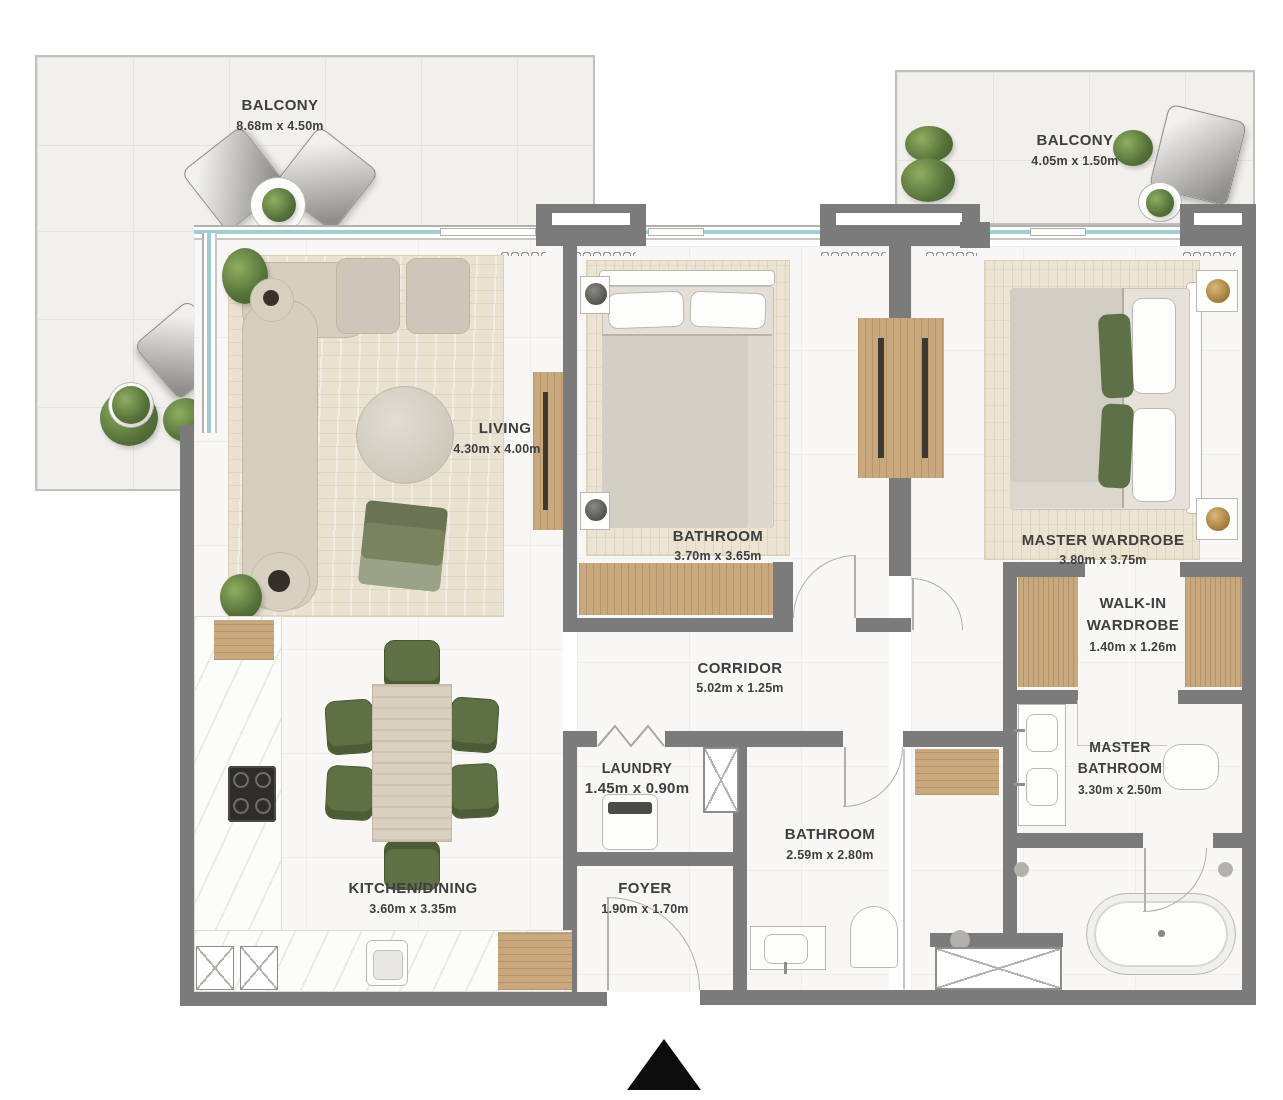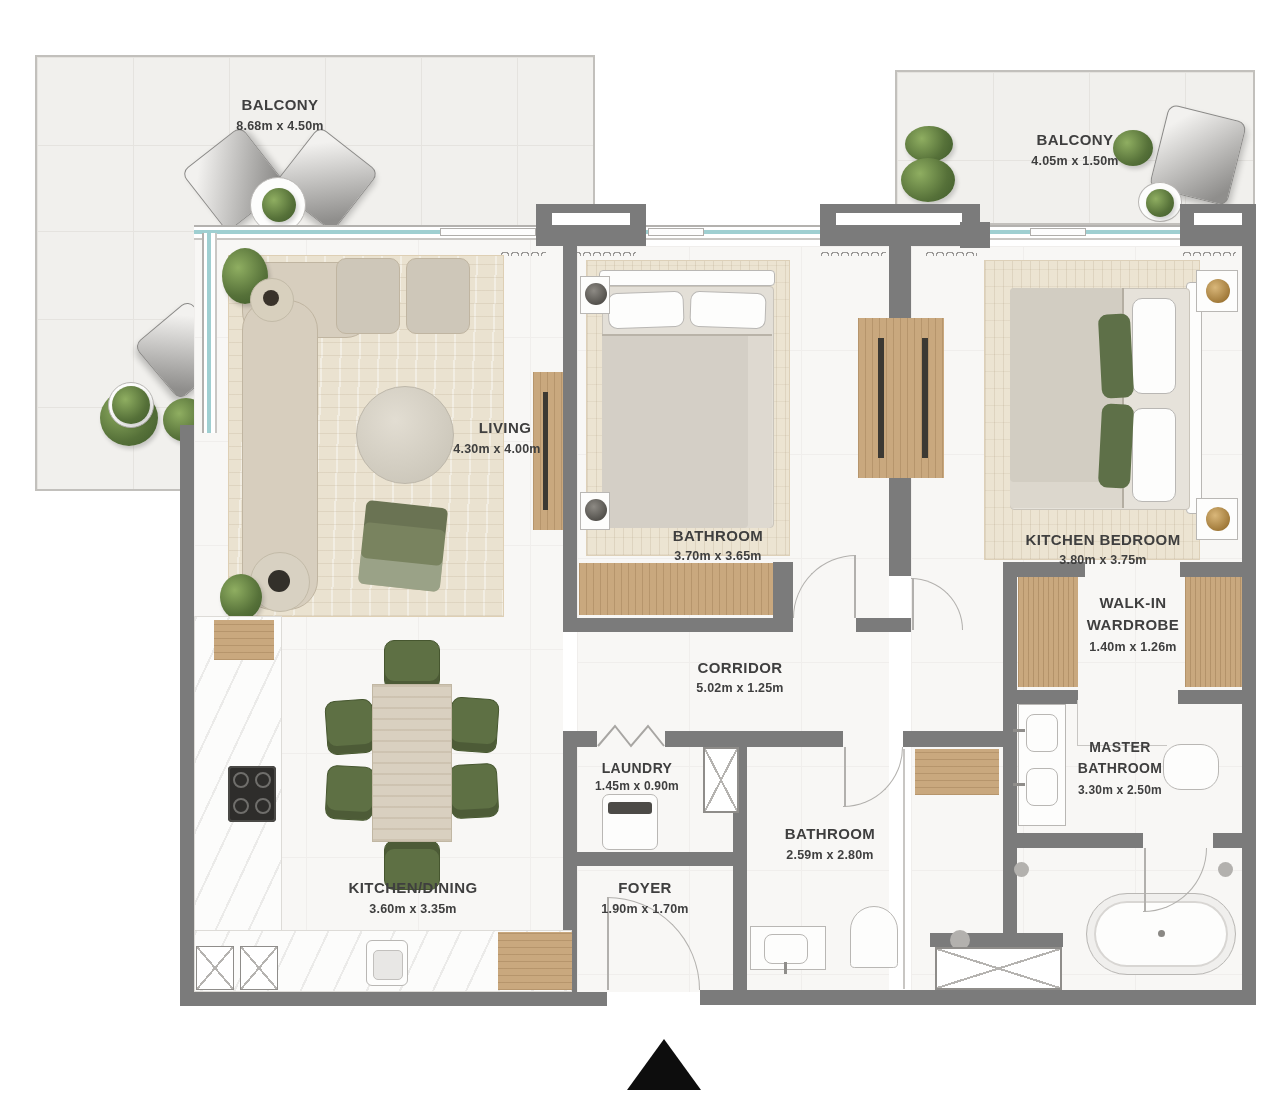--- a/index.html
+++ b/index.html
@@ -247,32 +247,32 @@
 
   <div class="lbl name" style="left:1075px;top:131px;">BALCONY</div>
   <div class="lbl dims" style="left:1075px;top:154px;">4.05m x 1.50m</div>
 
   <div class="lbl name" style="left:497px;top:419px;padding-left:16px;">LIVING</div>
   <div class="lbl dims" style="left:497px;top:442px;">4.30m x 4.00m</div>
 
   <div class="lbl name" style="left:718px;top:527px;">BATHROOM</div>
   <div class="lbl dims" style="left:718px;top:549px;">3.70m x 3.65m</div>
 
-  <div class="lbl name" style="left:1103px;top:531px;">KITCHEN BEDROOM</div>
+  <div class="lbl name" style="left:1103px;top:531px;">MASTER WARDROBE</div>
   <div class="lbl dims" style="left:1103px;top:553px;">3.80m x 3.75m</div>
 
   <div class="lbl name" style="left:1133px;top:594px;">WALK-IN</div>
   <div class="lbl name" style="left:1133px;top:616px;">WARDROBE</div>
   <div class="lbl dims" style="left:1133px;top:640px;">1.40m x 1.26m</div>
 
   <div class="lbl name" style="left:740px;top:659px;">CORRIDOR</div>
   <div class="lbl dims" style="left:740px;top:681px;">5.02m x 1.25m</div>
 
   <div class="lbl name" style="left:637px;top:760px;font-size:14px;">LAUNDRY</div>
-  <div class="lbl dims" style="left:637px;top:779px;font-size:12px;">1.45m x 0.90m</div>
+  <div class="lbl dims" style="left:637px;top:779px;font-size:15px;">1.45m x 0.90m</div>
 
   <div class="lbl name" style="left:830px;top:825px;">BATHROOM</div>
   <div class="lbl dims" style="left:830px;top:848px;">2.59m x 2.80m</div>
 
   <div class="lbl name" style="left:1120px;top:739px;font-size:14px;">MASTER</div>
   <div class="lbl name" style="left:1120px;top:760px;font-size:14px;">BATHROOM</div>
   <div class="lbl dims" style="left:1120px;top:783px;font-size:12px;">3.30m x 2.50m</div>
 
   <div class="lbl name" style="left:413px;top:879px;">KITCHEN/DINING</div>
   <div class="lbl dims" style="left:413px;top:902px;">3.60m x 3.35m</div>

